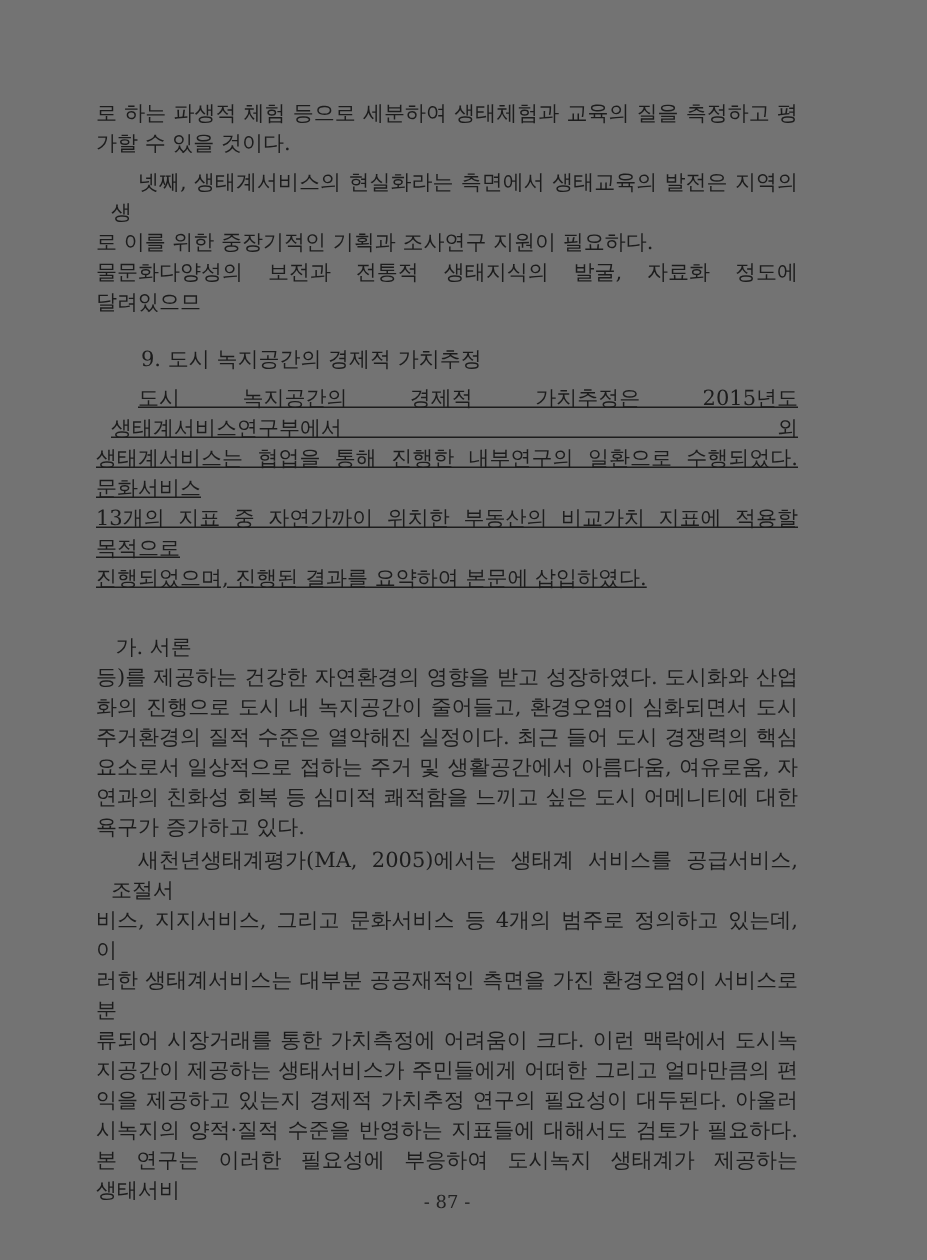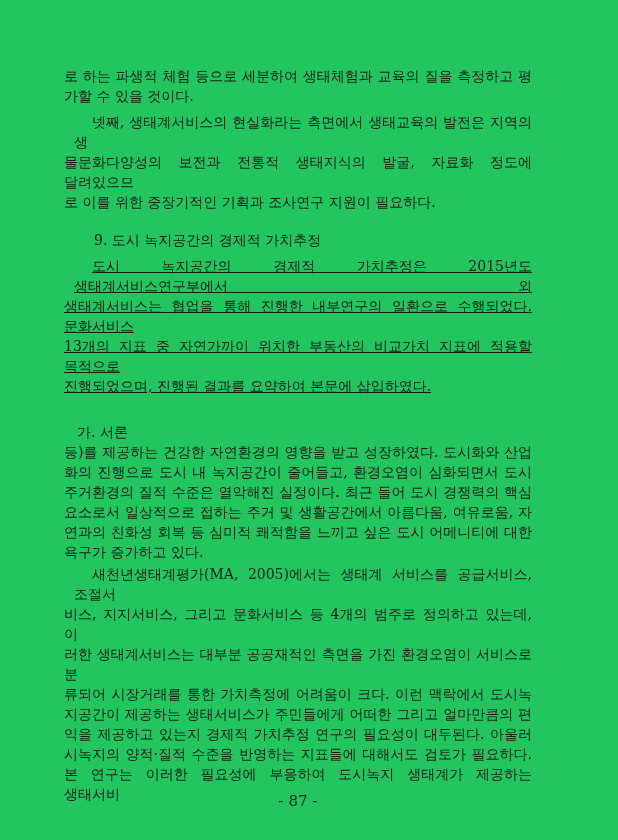--- a/index.html
+++ b/index.html
@@ -10,21 +10,21 @@
   body {
     width: 618px;
     height: 840px;
     font-family: "DejaVu Serif", "Liberation Serif", serif;
     color: #1c1c1c;
   }
   .page {
     position: relative;
     width: 618px;
     height: 840px;
-    background: #22c55e;
+    background: #737373;
     overflow: hidden;
   }
   .content {
     position: absolute;
     left: 64px;
     top: 66px;
     width: 468px;
     font-size: 14px;
     line-height: 20px;
     word-break: keep-all;
@@ -53,40 +53,40 @@
   .h-ga { margin-top: 26px; }
   .p2 { margin-top: 6px; }
   .p3 { margin-top: 6px; text-decoration: underline; }
   .p5 { margin-top: 2px; }
   .footer {
     position: absolute;
     left: 64px;
     top: 791px;
     width: 468px;
     text-align: center;
-    font-size: 15px;
+    font-size: 12px;
     line-height: 20px;
     color: #222222;
   }
 </style>
 </head>
 <body>
 
 <div class="page">
   <div class="content">
 
     <div class="para p1">
       <div class="line">로 하는 파생적 체험 등으로 세분하여 생태체험과 교육의 질을 측정하고 평</div>
       <div class="line last">가할 수 있을 것이다.</div>
     </div>
 
     <div class="para p2">
       <div class="line fi">넷째, 생태계서비스의 현실화라는 측면에서 생태교육의 발전은 지역의 생</div>
+      <div class="line last">로 이를 위한 중장기적인 기획과 조사연구 지원이 필요하다.</div>
       <div class="line">물문화다양성의 보전과 전통적 생태지식의 발굴, 자료화 정도에 달려있으므</div>
-      <div class="line last">로 이를 위한 중장기적인 기획과 조사연구 지원이 필요하다.</div>
     </div>
 
     <div class="h-num">9. 도시 녹지공간의 경제적 가치추정</div>
 
     <div class="para p3">
       <div class="line fi">도시 녹지공간의 경제적 가치추정은 2015년도 생태계서비스연구부에서 외</div>
       <div class="line">생태계서비스는 협업을 통해 진행한 내부연구의 일환으로 수행되었다. 문화서비스</div>
       <div class="line">13개의 지표 중 자연가까이 위치한 부동산의 비교가치 지표에 적용할 목적으로</div>
       <div class="line last">진행되었으며, 진행된 결과를 요약하여 본문에 삽입하였다.</div>
     </div>

